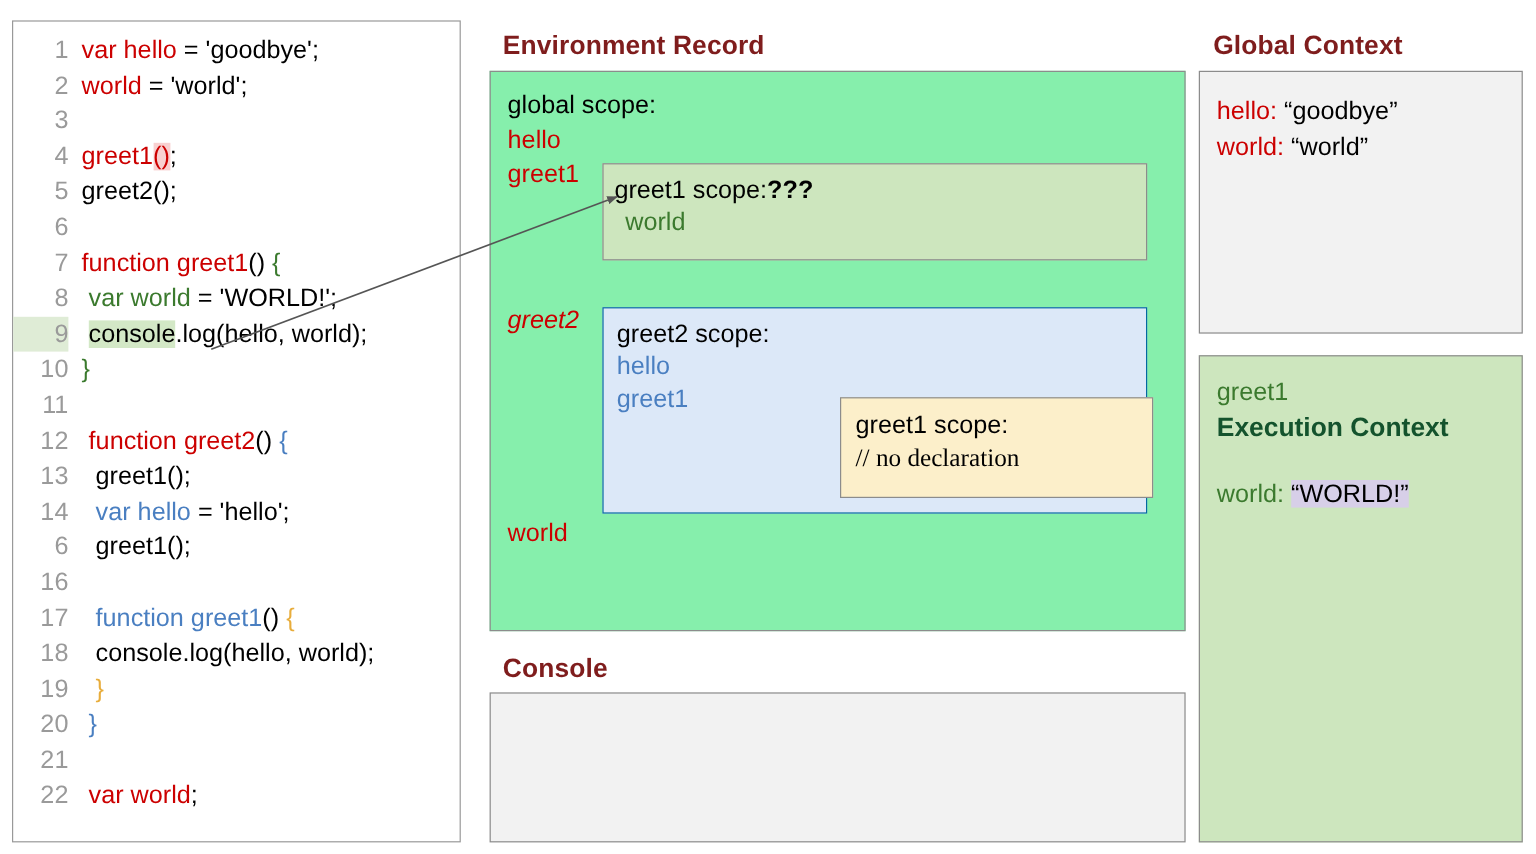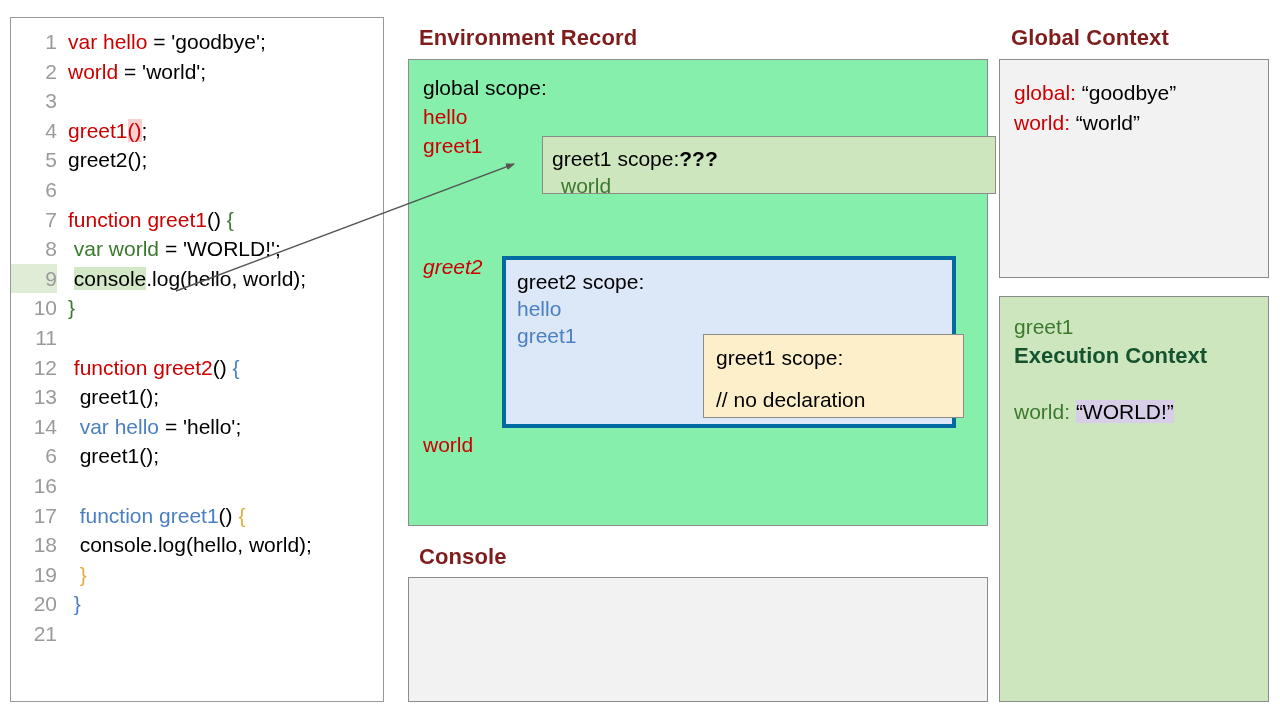--- a/index.html
+++ b/index.html
@@ -90,26 +90,25 @@
   #er-greet1       { left: 14px; top: 74px;  color: #cc0000; }
   #er-greet2       { left: 14px; top: 195px; color: #cc0000; font-style: italic; }
   #er-world        { left: 14px; top: 373px; color: #cc0000; }
 
   
   #greet1-scope-box {
     position: absolute;
     left: 93px;
     top: 76px;
     width: 454px;
-    height: 58px;
+    height: 81px;
     background: #cde6be;
     border: 1px solid #8c8c8c;
     box-sizing: border-box;
     padding: 10px 0 0 9px;
-    margin-left: 40px;
   }
   #greet1-scope-heading {
     font-size: 21px;
     color: #000000;
     white-space: pre;
   }
   #greet1-scope-heading .qmarks { font-weight: bold; }
   #greet1-scope-world {
     font-size: 21px;
     color: #3b7a2e;
@@ -119,42 +118,42 @@
   }
 
   
   #greet2-scope-box {
     position: absolute;
     left: 93px;
     top: 196px;
     width: 454px;
     height: 172px;
     background: #dce8f8;
-    border: 4px solid #0369a1;
+    border: 1px solid #0369a1;
     box-sizing: border-box;
     padding: 10px 0 0 11px;
   }
   #greet2-scope-heading { font-size: 21px; color: #000000; white-space: pre; }
   #greet2-scope-hello   { font-size: 21px; color: #4a7fc1; white-space: pre; margin-top: 3px; }
   #greet2-scope-greet1  { font-size: 21px; color: #4a7fc1; white-space: pre; margin-top: 3px; }
 
   
   #greet1-inner-box {
     position: absolute;
     left: 197px;
     top: 74px;
     width: 261px;
     height: 84px;
     background: #fcefca;
     border: 1px solid #8c8c8c;
     box-sizing: border-box;
     padding: 11px 0 0 12px;
   }
   #greet1-inner-heading { font-size: 21px; color: #000000; white-space: pre; }
-  #greet1-inner-note    { font-size: 21px; color: #000000; white-space: pre; margin-top: 18px; }
+  #greet1-inner-note    { font-size: 21px; color: #000000; white-space: pre; margin-top: 2px; font-family: Liberation Serif, serif; }
 
   
   #console-box {
     position: absolute;
     left: 408px;
     top: 577px;
     width: 580px;
     height: 125px;
     background: #f2f2f2;
     border: 1px solid #8c8c8c;
@@ -243,20 +242,21 @@
     <div class="code-line"><span class="ln">12</span><span class="code-text"><span class="tok-black"> </span><span class="tok-red">function greet2</span><span class="tok-black">() </span><span class="tok-blue">{</span></span></div>
     <div class="code-line"><span class="ln">13</span><span class="code-text"><span class="tok-black">  greet1();</span></span></div>
     <div class="code-line"><span class="ln">14</span><span class="code-text"><span class="tok-black">  </span><span class="tok-blue">var hello</span><span class="tok-black"> = 'hello';</span></span></div>
     <div class="code-line"><span class="ln">6</span><span class="code-text"><span class="tok-black">  greet1();</span></span></div>
     <div class="code-line"><span class="ln">16</span><span class="code-text"></span></div>
     <div class="code-line"><span class="ln">17</span><span class="code-text"><span class="tok-black">  </span><span class="tok-blue">function greet1</span><span class="tok-black">() </span><span class="tok-amber">{</span></span></div>
     <div class="code-line"><span class="ln">18</span><span class="code-text"><span class="tok-black">  console.log(hello, world);</span></span></div>
     <div class="code-line"><span class="ln">19</span><span class="code-text"><span class="tok-black">  </span><span class="tok-amber">}</span></span></div>
     <div class="code-line"><span class="ln">20</span><span class="code-text"><span class="tok-black"> </span><span class="tok-blue">}</span></span></div>
     <div class="code-line"><span class="ln">21</span><span class="code-text"></span></div>
+    <div class="code-line"><span class="ln">22</span><span class="code-text"><span class="tok-black"> </span><span class="tok-red">var world</span><span class="tok-black">;</span></span></div>
   </div>
 
 <div class="section-title" id="env-record-title">Environment Record</div>
 
 <div id="env-record-box">
 
   <div class="er-label" id="er-global-scope">global scope:</div>
 
   <div class="er-label" id="er-hello">hello</div>
 
@@ -281,21 +281,21 @@
       <div id="greet1-inner-note">// no declaration</div>
     </div>
   </div>
 </div>
 
 <div class="section-title" id="console-title">Console</div>
 <div id="console-box"></div>
 
 <div class="section-title" id="global-ctx-title">Global Context</div>
 <div id="global-ctx-box">
-    <div class="gc-row"><span class="gc-key">global:</span><span> “goodbye”</span></div>
+    <div class="gc-row"><span class="gc-key">hello:</span><span> “goodbye”</span></div>
     <div class="gc-row"><span class="gc-key">world:</span><span> “world”</span></div>
   </div>
 
 <div id="exec-ctx-box">
   <div id="exec-ctx-fn">greet1</div>
   <div id="exec-ctx-heading">Execution Context</div>
   <div id="exec-ctx-row"><span class="ec-key">world:</span><span> </span><span class="ec-val">“WORLD!”</span></div>
 </div>
 
 <svg id="arrow-svg">

